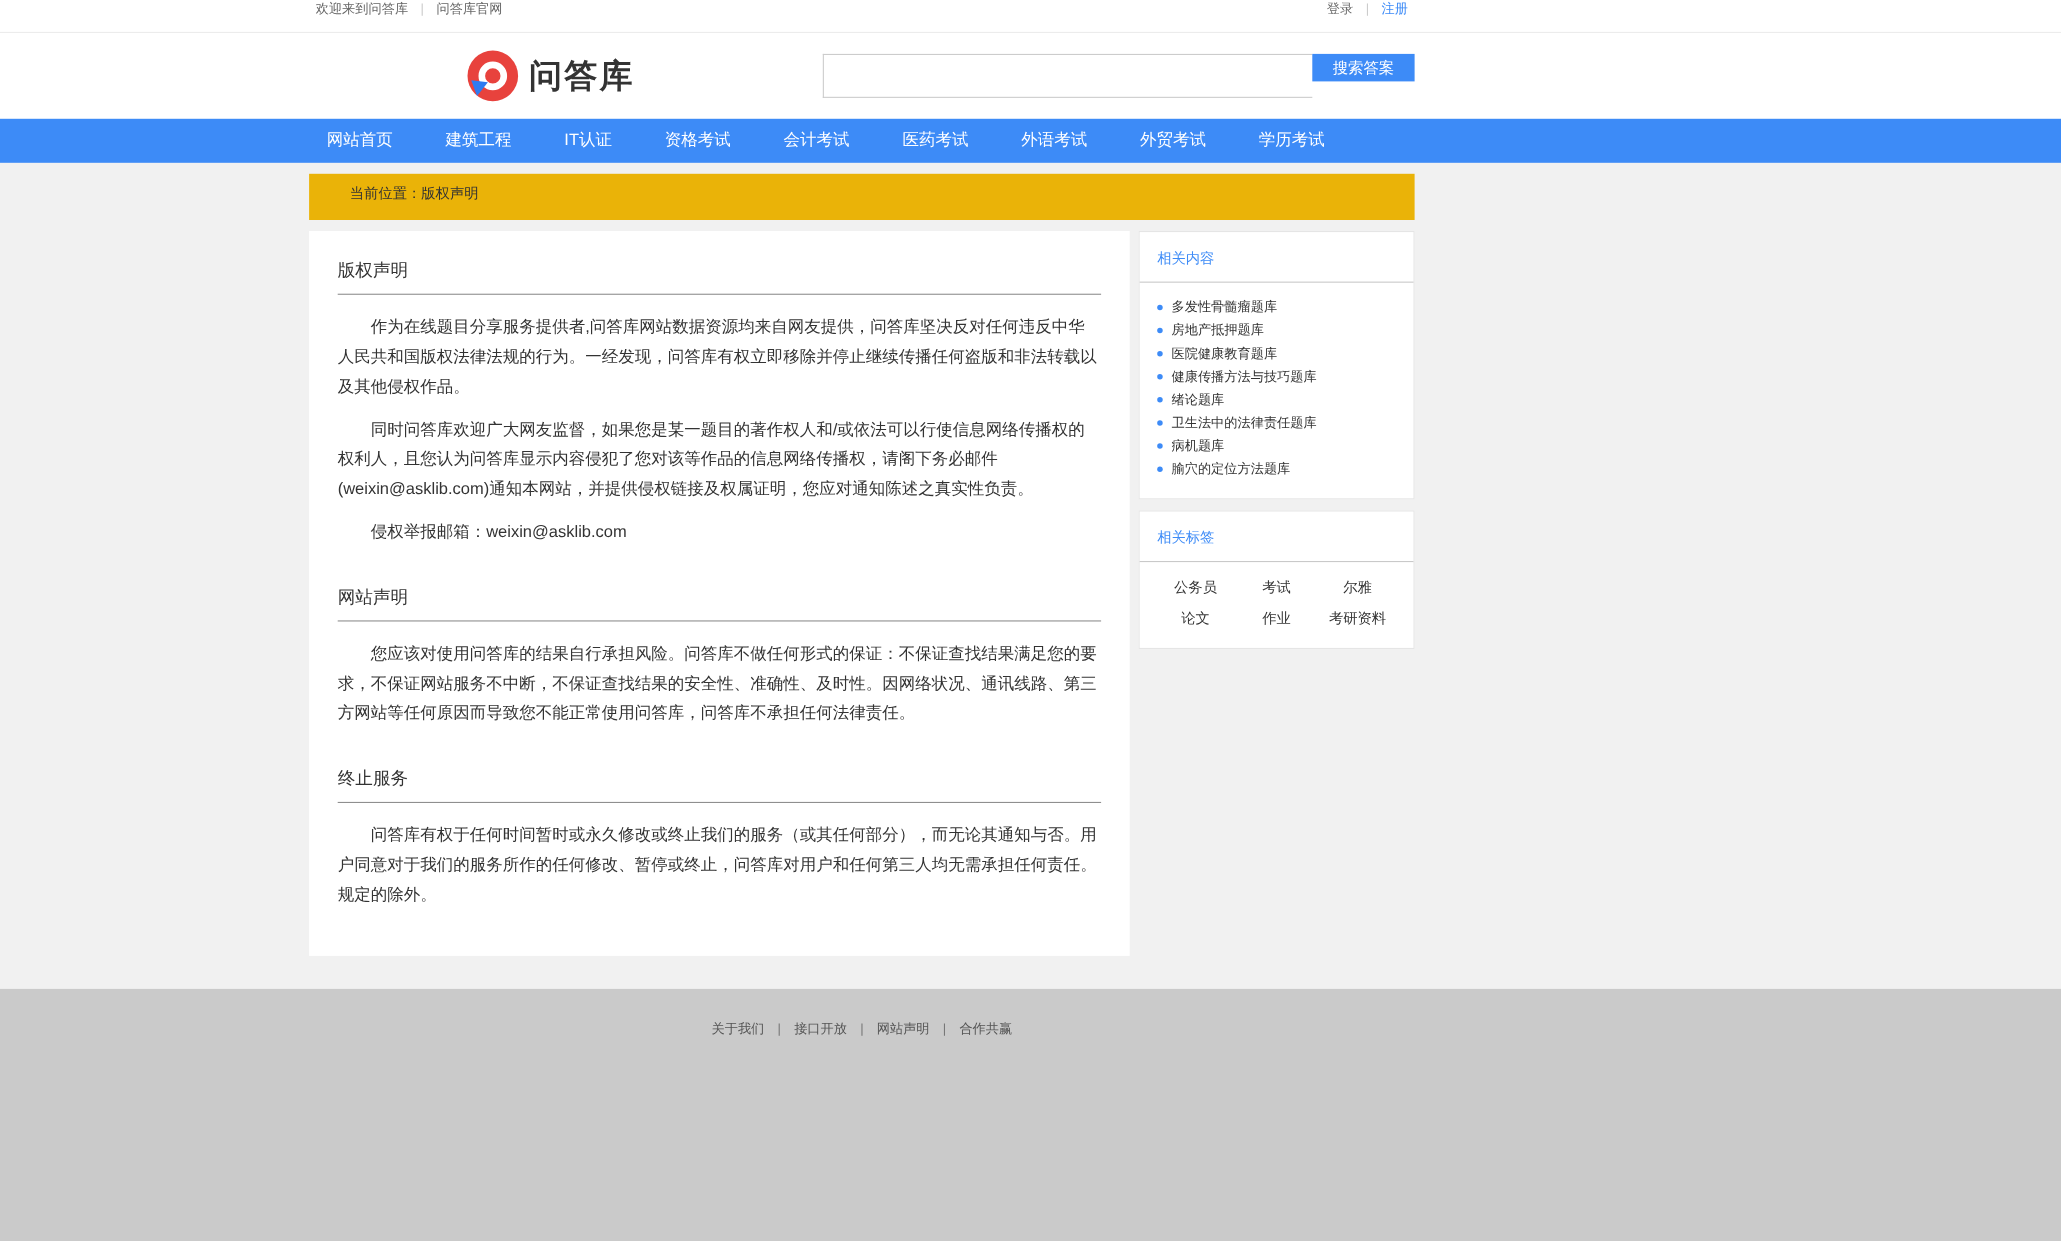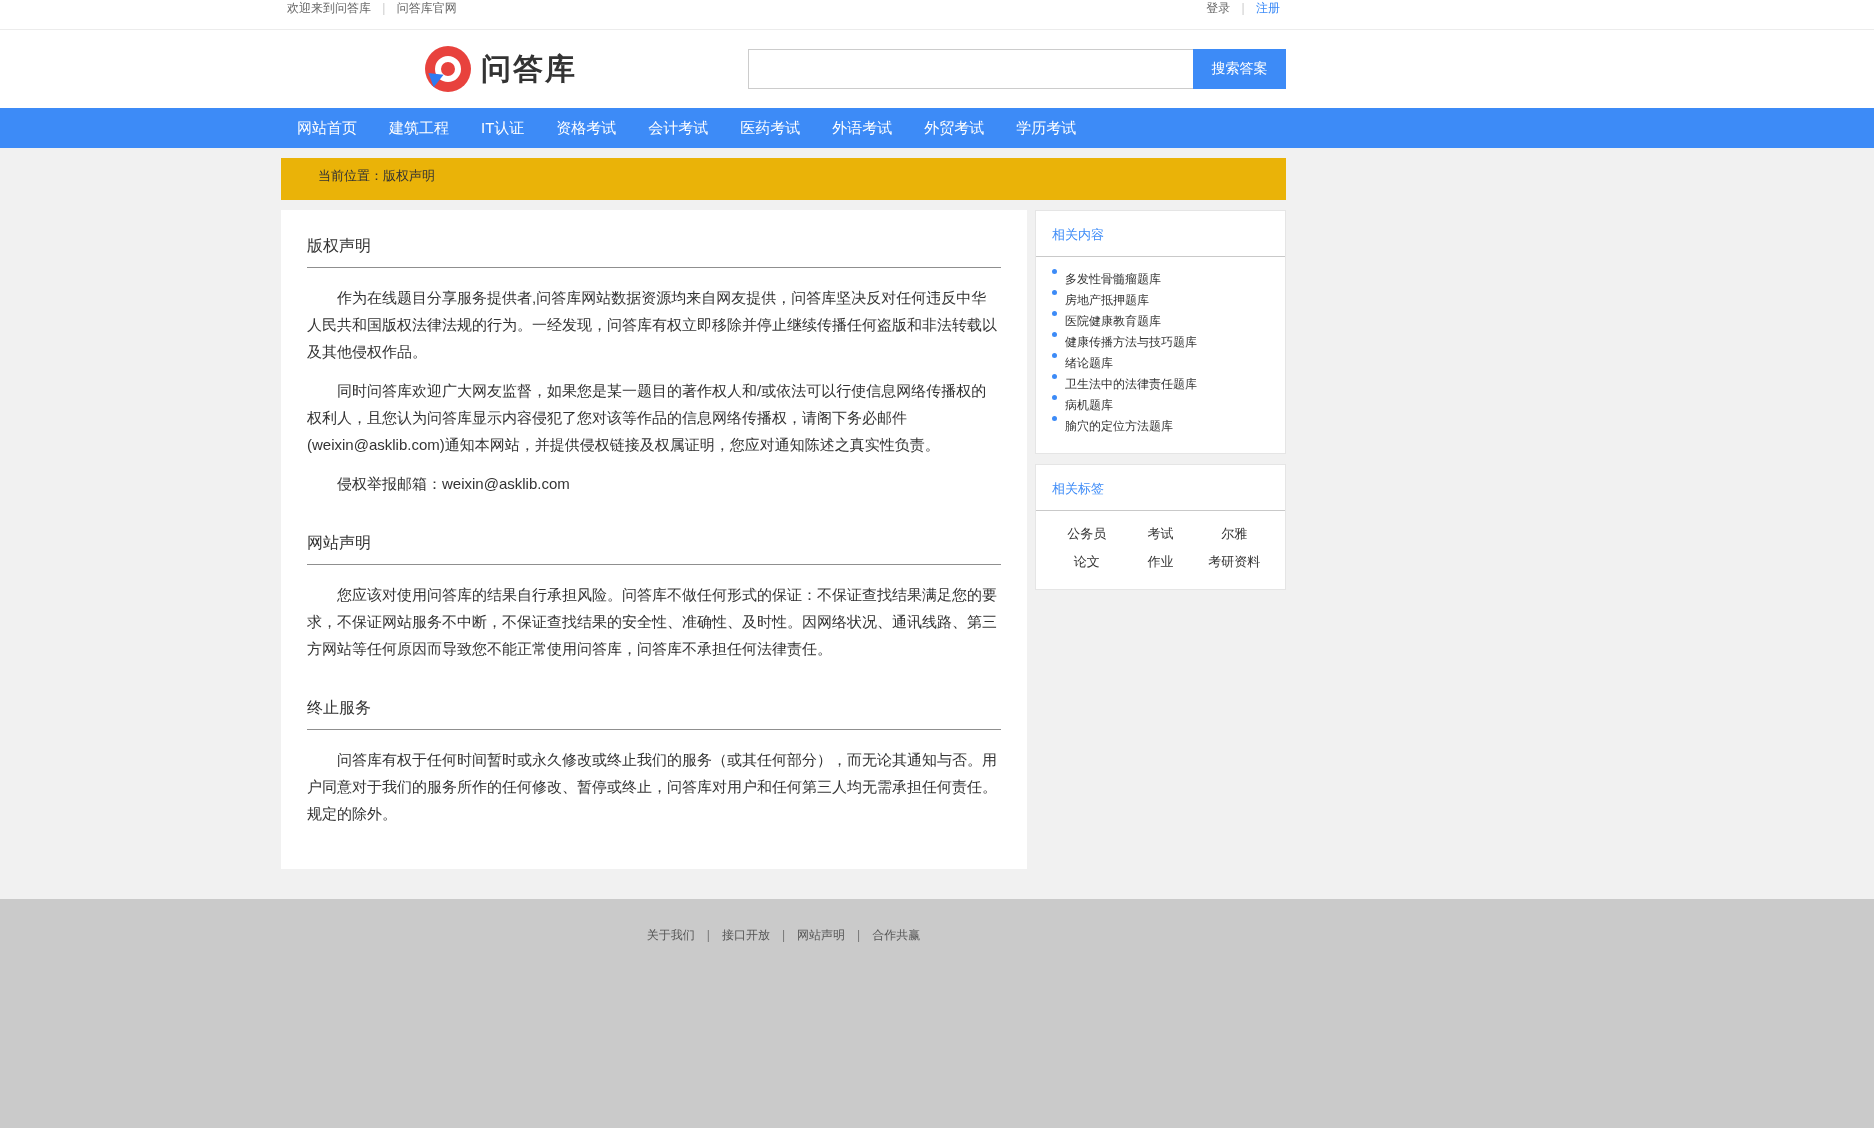--- a/index.html
+++ b/index.html
@@ -26,45 +26,45 @@
   .header-inner { display:flex; align-items:center; height:78px; }
   .logo { display:flex; align-items:center; margin-left:144px; cursor:pointer; }
   .logo-icon { width:46px; height:46px; border-radius:50%; background:var(--logo_red,#e8423d); position:relative; display:inline-block; }
   .logo-icon::before { content:""; position:absolute; inset:10px; border:6px solid #fff; border-radius:50%; }
   .logo-icon::after { content:""; position:absolute; left:2px; bottom:7px; width:0; height:0;
     border-top:8px solid transparent; border-bottom:8px solid transparent;
     border-right:13px solid var(--logo_blue,#2e7bf0); transform:rotate(38deg); }
   .logo-text { font-size:30px; font-weight:bold; color:#333; margin-left:10px; letter-spacing:2px; }
   .search { display:flex; margin-left:auto; }
   .search-input { width:445px; height:40px; border:1px solid #ccc; border-right:none; outline:none; padding:0 10px; font-size:14px; }
-  .search-btn { width:93px; height:40px; background:var(--primary,#3d8bf7); color:#fff; border:none; font-size:14px; cursor:pointer; }
+  .search-btn { width:93px; height:25px; background:var(--primary,#3d8bf7); color:#fff; border:none; font-size:14px; cursor:pointer; }
 
   
   .nav { background:var(--primary,#3d8bf7); }
-  .nav-inner { display:flex; height:40px; align-items:flex-end; }
+  .nav-inner { display:flex; height:40px; align-items:flex-end;gap:16px; }
   .nav-item { color:#fff; font-size:15px; padding:0 16px; line-height:40px; text-decoration:none; cursor:pointer; display:inline-block; }
 
   
   .breadcrumb { background:#eab308; height:42px; margin-top:10px; line-height:36px; padding-left:37px; font-size:13px; color:#333; }
 
   
   .main { display:flex; margin-top:10px; margin-bottom:30px; align-items:flex-start; gap:8px; }
   .content-card { width:746px; background:#fff; padding:26px 26px 42px; }
   .section + .section { margin-top:36px; }
   .section-title { font-size:16px; font-weight:400; color:#333; margin:0 0 16px; padding-bottom:10px; border-bottom:1px solid #8f8f8f; }
   .para { font-size:15px; color:#333; line-height:27px; text-indent:2em; margin:0 0 12px; }
   .para:last-child { margin-bottom:0; }
 
   
   .sidebar { width:251px; }
   .side-card { background:#fff; border:1px solid #e5e5e5; }
   .side-card + .side-card { margin-top:10px; }
   .side-title { color:var(--primary,#3d8bf7); font-size:13px; padding:15px 16px 12px; border-bottom:1px solid #c9c9c9; }
   .related-list { list-style:none; margin:0; padding:12px 12px 16px 16px; }
-  .related-item { display:flex; align-items:flex-start; line-height:21px; }
+  .related-item { display:flex; align-items:center; line-height:21px; }
   .dot { width:5px; height:5px; border-radius:50%; background:var(--primary,#3d8bf7); margin-right:8px; flex:none; }
   .related-text { font-size:12px; color:#333; text-decoration:none; cursor:pointer; white-space:nowrap; overflow:hidden; }
   .tags-grid { display:grid; grid-template-columns:1fr 1fr 1fr; padding:12px 14px 16px; row-gap:6px; }
   .tag { font-size:13px; color:#333; text-decoration:none; cursor:pointer; text-align:center; line-height:22px; }
 
   
   .footer { background:var(--footer_bg,#cacaca); flex:1; min-height:262px; }
   .footer-inner { text-align:center; padding-top:28px; }
   .footer-links { font-size:12px; }
   .footer-link { color:#555; text-decoration:none; cursor:pointer; }

